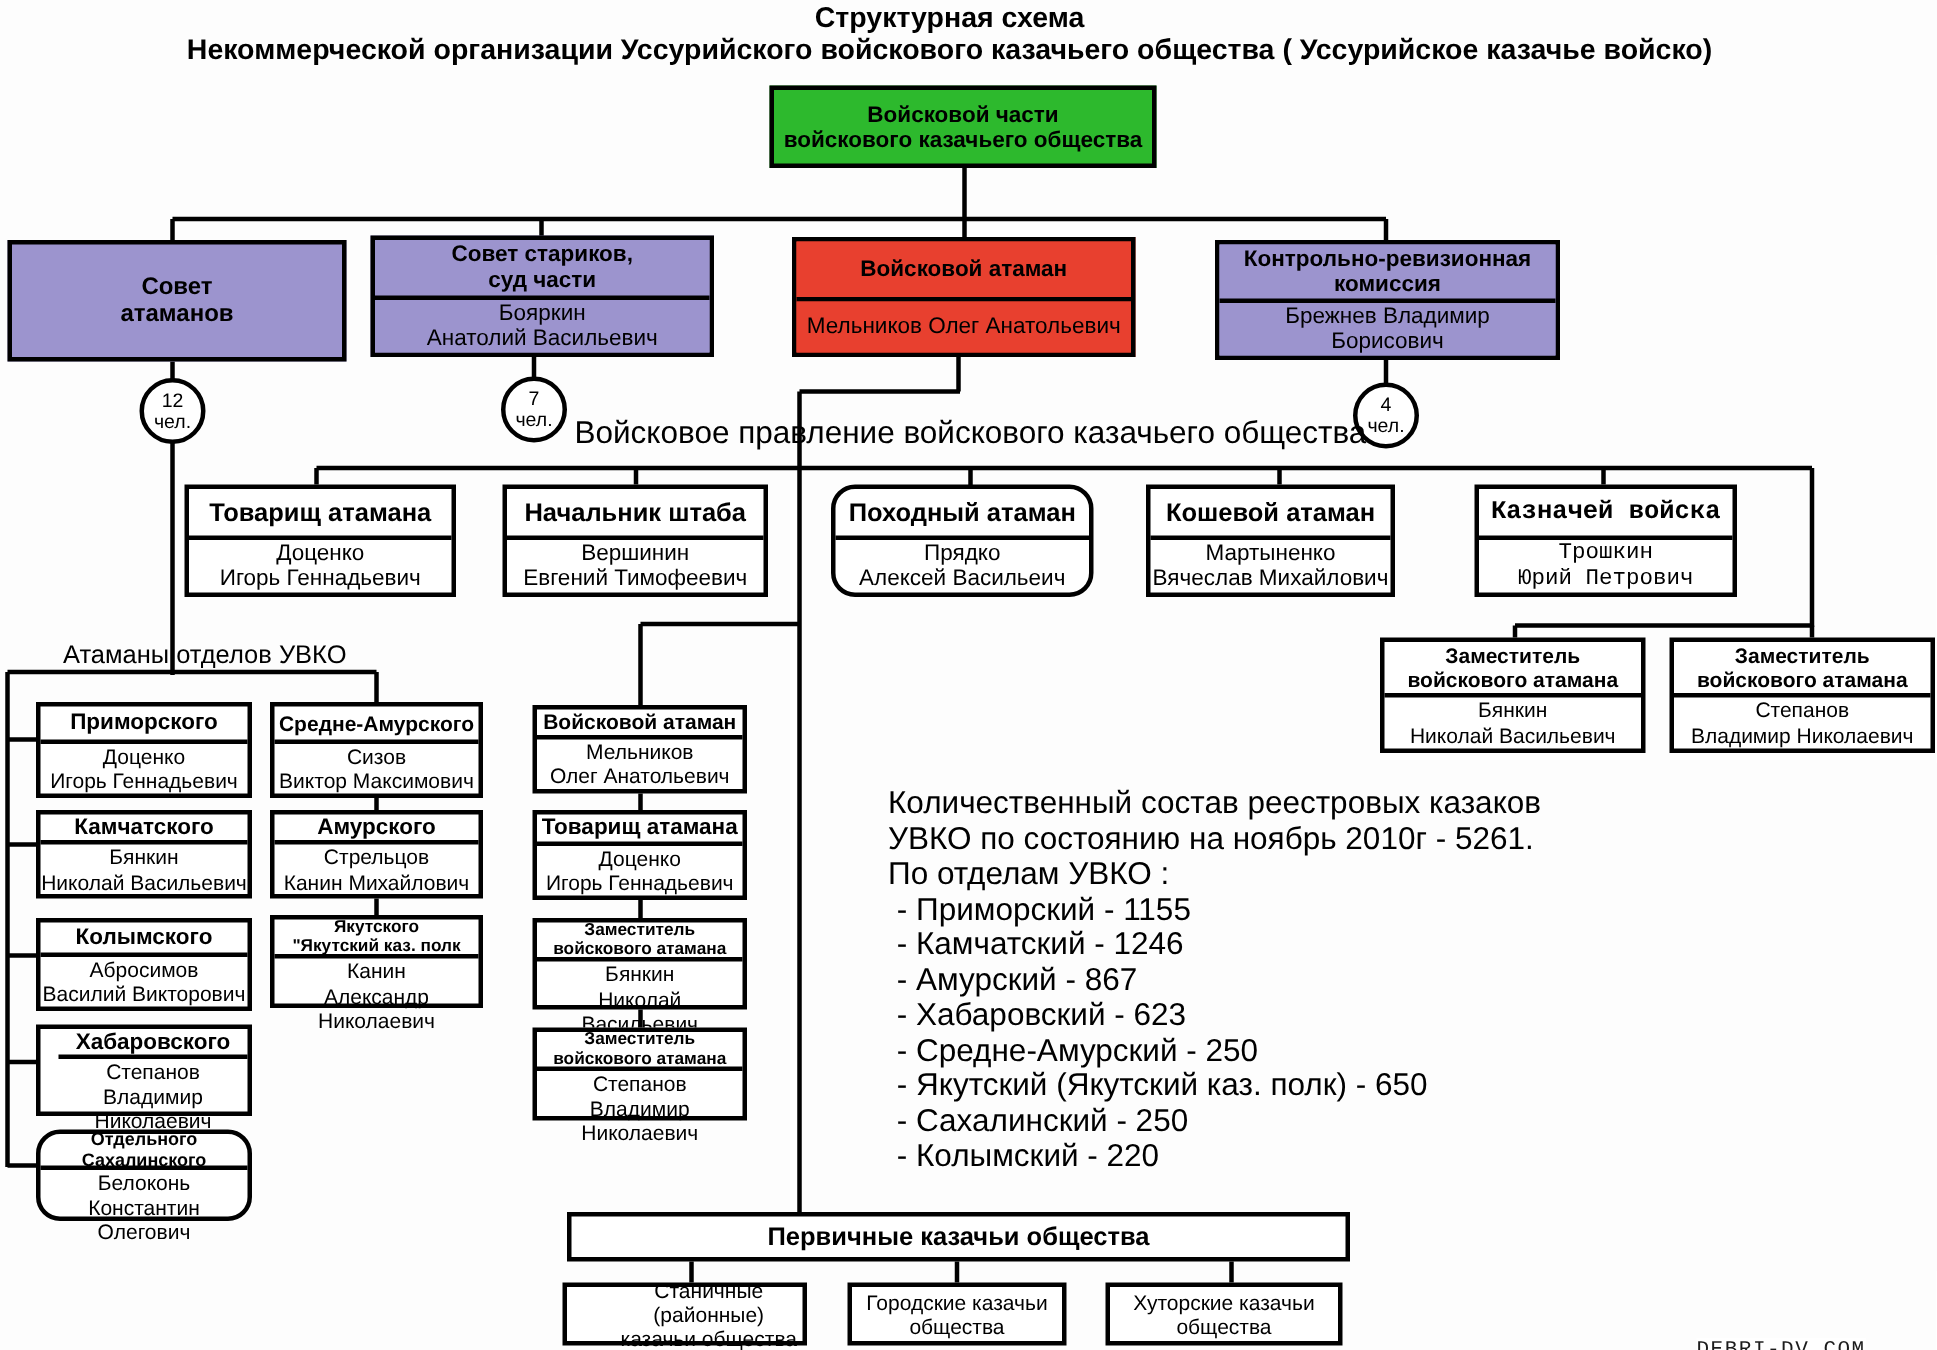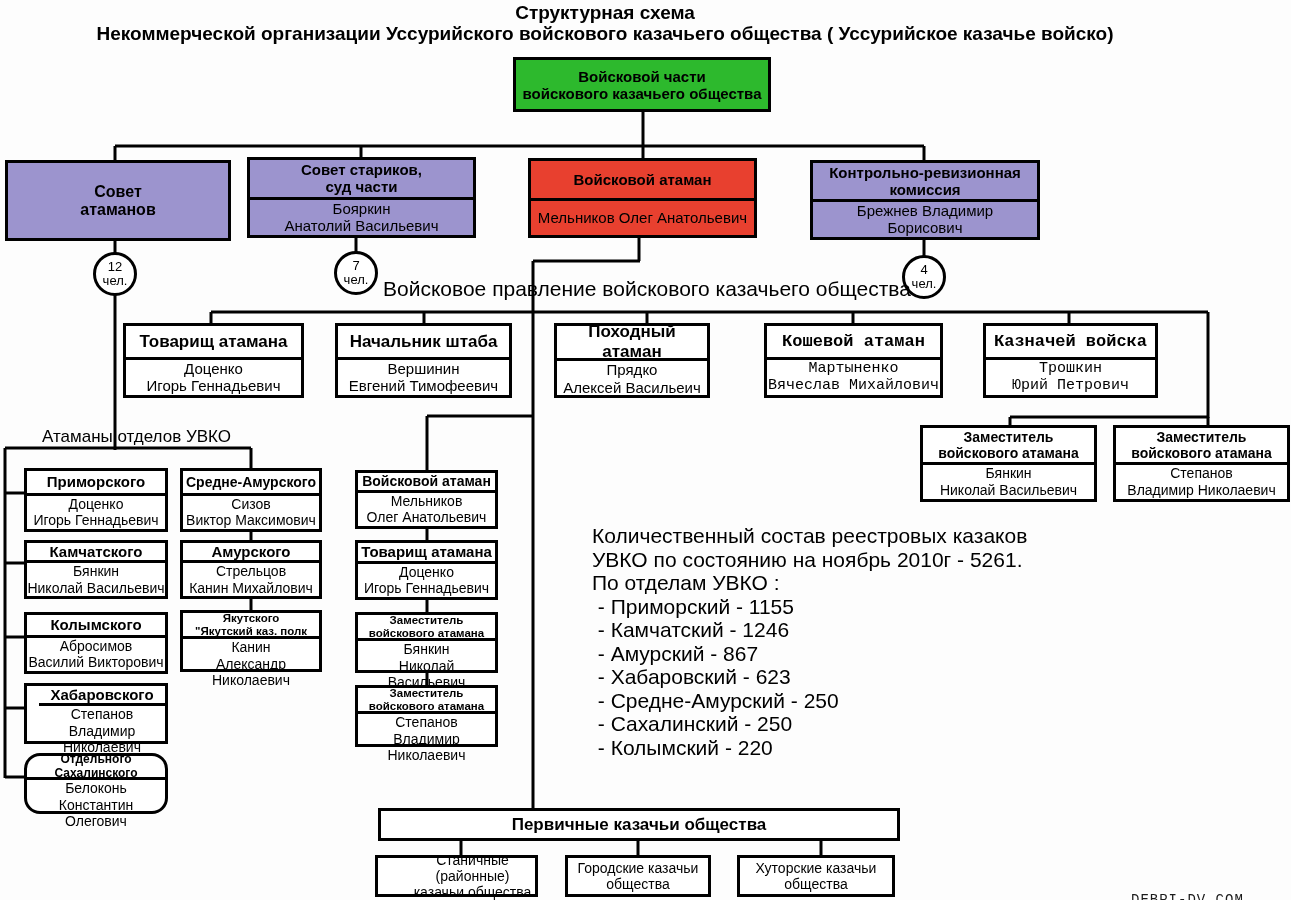--- a/index.html
+++ b/index.html
@@ -1,19 +1,19 @@
 <!DOCTYPE html>
 <html><head>
 <meta charset="utf-8">
 <style>
   html,body{margin:0;padding:0;background:#ffffff;}
   #canvas{position:relative;width:1291px;height:900px;background:#fdfdfd;overflow:hidden;
           font-family:"Liberation Sans",sans-serif;color:#000;}
   svg.lines{position:absolute;left:0;top:0;z-index:1;}
-  .titleblock{position:absolute;left:0;top:2px;width:1210px;text-align:center;z-index:2;}
+  .titleblock{position:absolute;left:0;top:2px;width:1210px;text-align:center;z-index:2;padding-left:28px;}
   .t1{font-size:19px;font-weight:bold;line-height:21px;}
   .t2{font-size:19px;font-weight:bold;line-height:21px;}
   .box{position:absolute;box-sizing:border-box;border:3px solid #000;background:#fff;z-index:3;
        display:flex;flex-direction:column;text-align:center;}
   .single{justify-content:center;align-items:center;}
   .hd,.nm,.single{white-space:pre-line;}
   .hd{font-weight:bold;display:flex;align-items:center;justify-content:center;
       border-bottom:3px solid #000;box-sizing:border-box;line-height:1.15;}
   .nm{flex:1;display:flex;align-items:center;justify-content:center;line-height:1.18;}
   .purple{background:#9C94CE;}
@@ -127,26 +127,26 @@
   <div class="box" style="left:123px;top:323px;width:181px;height:75px;">
     <div class="hd f17" style="height:35px;">Товарищ атамана</div>
     <div class="nm f15">Доценко
 Игорь Геннадьевич</div>
   </div>
   <div class="box" style="left:335px;top:323px;width:177px;height:75px;">
     <div class="hd f17" style="height:35px;">Начальник штаба</div>
     <div class="nm f15">Вершинин
 Евгений Тимофеевич</div>
   </div>
-  <div class="box" style="left:554px;top:323px;width:156px;height:75px;">
+  <div class="box" style="left:554px;top:323px;width:175px;height:75px;border-radius:16px;">
     <div class="hd f17" style="height:35px;">Походный атаман</div>
     <div class="nm f15">Прядко
 Алексей Васильеич</div>
   </div>
-  <div class="box" style="left:764px;top:323px;width:179px;height:75px;font-family:Liberation Mono, monospace;">
+  <div class="box" style="left:764px;top:323px;width:166px;height:75px;">
     <div class="hd f17" style="height:35px;">Кошевой атаман</div>
     <div class="nm f15">Мартыненко
 Вячеслав Михайлович</div>
   </div>
   <div class="box" style="left:983px;top:323px;width:175px;height:75px;font-family:Liberation Mono, monospace;">
     <div class="hd f17" style="height:35px;">Казначей войска</div>
     <div class="nm f15">Трошкин
 Юрий Петрович</div>
   </div>
 
@@ -233,20 +233,21 @@
 
   <div class="infoblock">
     <div class="info-line">Количественный состав реестровых казаков</div>
     <div class="info-line">УВКО по состоянию на ноябрь 2010г - 5261.</div>
     <div class="info-line">По отделам УВКО :</div>
     <div class="info-line"> - Приморский - 1155</div>
     <div class="info-line"> - Камчатский - 1246</div>
     <div class="info-line"> - Амурский - 867</div>
     <div class="info-line"> - Хабаровский - 623</div>
     <div class="info-line"> - Средне-Амурский - 250</div>
+    <div class="info-line"> - Якутский (Якутский каз. полк) - 650</div>
     <div class="info-line"> - Сахалинский - 250</div>
     <div class="info-line"> - Колымский - 220</div>
   </div>
 
   <div class="box single f17" style="left:378px;top:808px;width:522px;height:33px;font-weight:bold;">Первичные казачьи общества</div>
   <div class="box single f14" style="left:375px;top:855px;width:163px;height:42px;padding-left:32px;">Станичные (районные)
 казачьи общества</div>
   <div class="box single f14" style="left:565px;top:855px;width:146px;height:42px;">Городские казачьи
 общества</div>
   <div class="box single f14" style="left:737px;top:855px;width:158px;height:42px;">Хуторские казачьи

